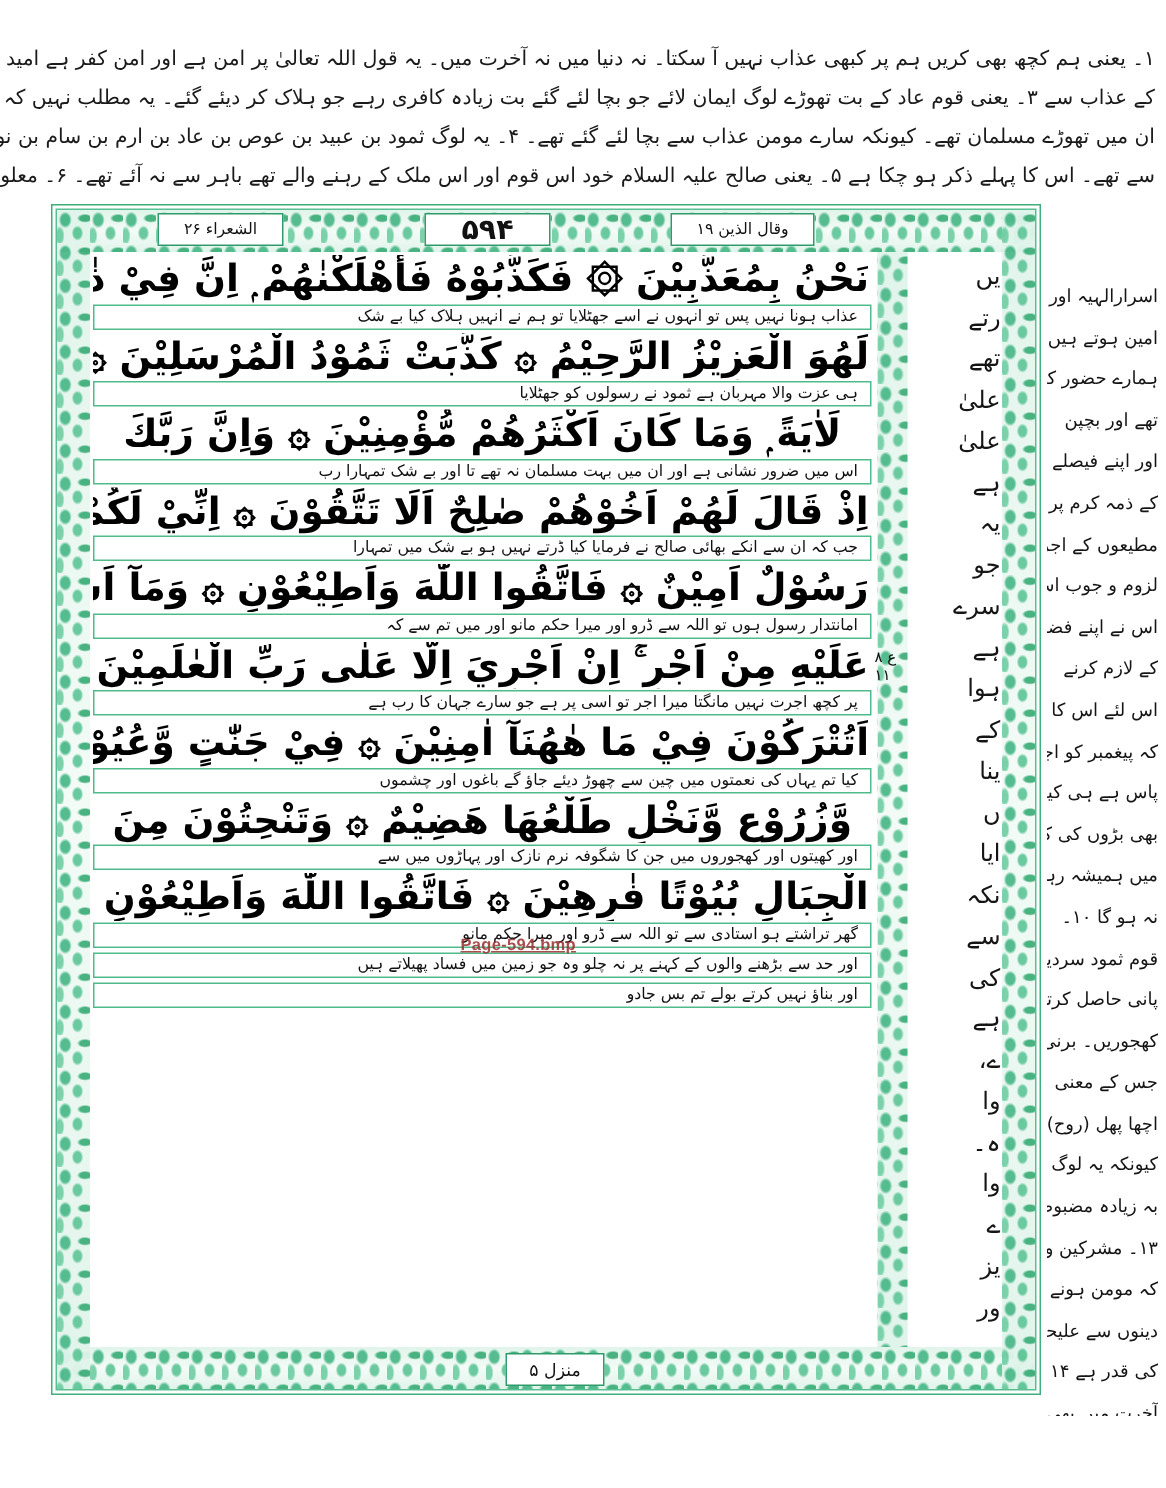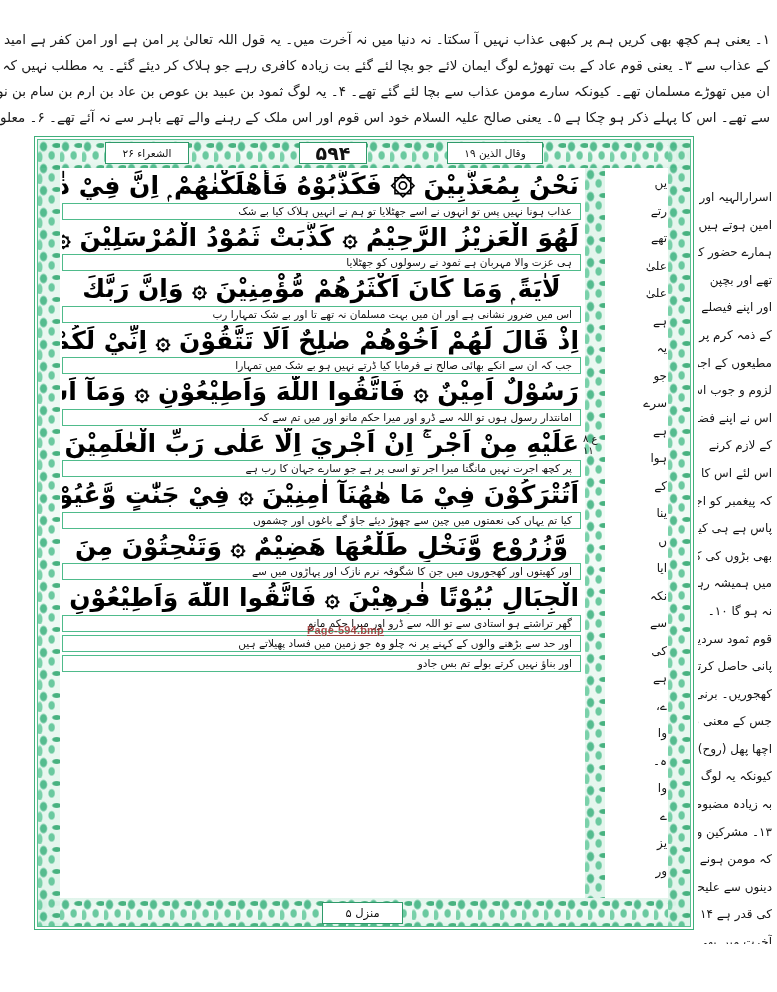--- a/index.html
+++ b/index.html
@@ -87,29 +87,29 @@
     justify-content: center;
     direction: rtl;
     font-size: 11px;
     line-height: 1;
     color: #111;
     padding: 0 1px;
     box-sizing: border-box;
     white-space: nowrap;
   }
   #hdr-surah { right: 504px; width: 84px; font-size: 10.5px; }
-  #hdr-page  { right: 326px; width: 68px; font-size: 19px; font-weight: bold; letter-spacing: 1px; }
+  #hdr-page  { right: 326px; width: 84px; font-size: 19px; font-weight: bold; letter-spacing: 1px; }
   #hdr-juz   { right: 150px; width: 96px; font-size: 10.5px; }
 
   
   #ftr-manzil {
     position: absolute;
     bottom: 5px;
     right: 290px;
-    width: 81px;
+    width: 66px;
     height: 22px;
     background: #ffffff;
     border: 1px solid #2f9a6a;
     display: flex;
     align-items: center;
     justify-content: center;
     direction: rtl;
     font-size: 11.5px;
     color: #111;
     box-sizing: border-box;
@@ -129,21 +129,21 @@
   
   #side-commentary {
     position: absolute;
     right: 26px;
     top: 33px;
     bottom: 33px;
     width: 62px;
     direction: rtl;
     overflow: hidden;
     color: #151515;
-    font-size: 12px;
+    font-size: 16px;
     line-height: 27.5px;
     white-space: nowrap;
     text-align: right;
   }
   #side-commentary .sline { display: block; }
 
   
   .ayah-line {
     direction: rtl;
     text-align: center;

